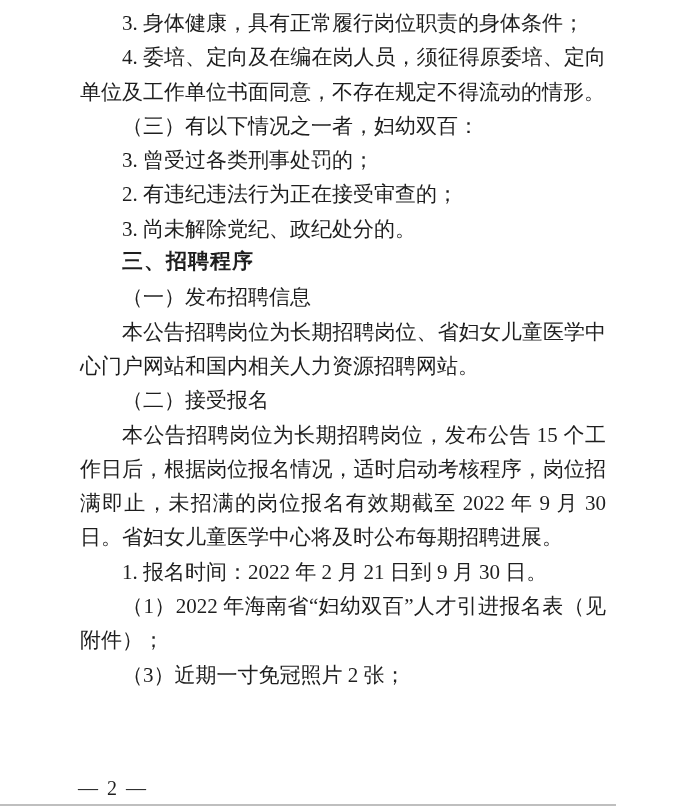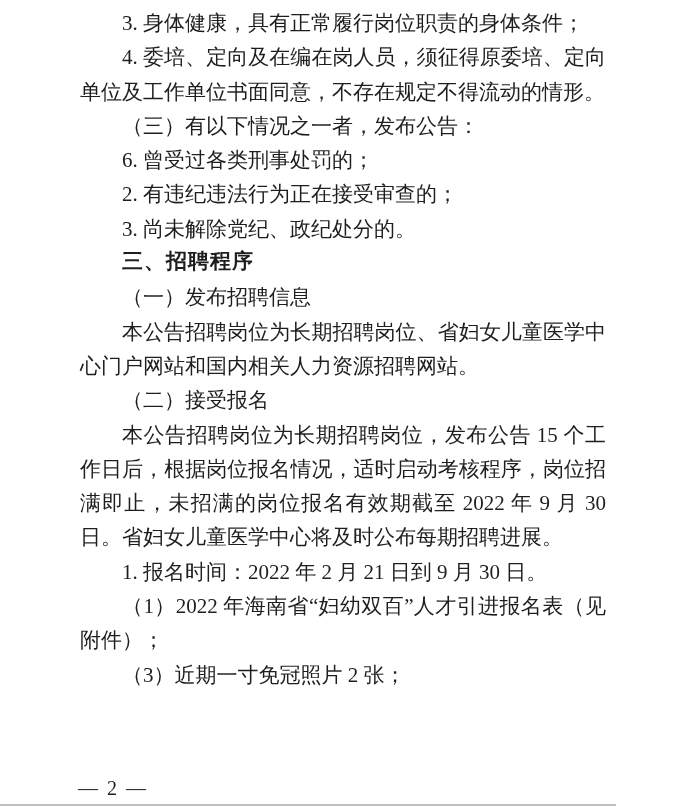--- a/index.html
+++ b/index.html
@@ -61,22 +61,22 @@
   }
 </style>
 </head>
 <body>
 
 <div class="page">
 
   <div class="doc-body">
     <p class="t-body">3. 身体健康，具有正常履行岗位职责的身体条件；</p>
     <p class="t-body">4. 委培、定向及在编在岗人员，须征得原委培、定向单位及工作单位书面同意，不存在规定不得流动的情形。</p>
-    <p class="t-kaiti">（三）有以下情况之一者，发布公告：</p>
-    <p class="t-body">6. 曾受过各类刑事处罚的；</p>
+    <p class="t-kaiti">（三）有以下情况之一者，妇幼双百：</p>
+    <p class="t-body">3. 曾受过各类刑事处罚的；</p>
     <p class="t-body">2. 有违纪违法行为正在接受审查的；</p>
     <p class="t-body">3. 尚未解除党纪、政纪处分的。</p>
     <p class="t-heading">三、招聘程序</p>
     <p class="t-kaiti">（一）发布招聘信息</p>
     <p class="t-body">本公告招聘岗位为长期招聘岗位、省妇女儿童医学中心门户网站和国内相关人力资源招聘网站。</p>
     <p class="t-kaiti">（二）接受报名</p>
     <p class="t-body">本公告招聘岗位为长期招聘岗位，发布公告 15 个工作日后，根据岗位报名情况，适时启动考核程序，岗位招满即止，未招满的岗位报名有效期截至 2022 年 9 月 30 日。省妇女儿童医学中心将及时公布每期招聘进展。</p>
     <p class="t-body">1. 报名时间：2022 年 2 月 21 日到 9 月 30 日。</p>
     <p class="t-body">（1）2022 年海南省“妇幼双百”人才引进报名表（见附件）；</p>
     <p class="t-body">（3）近期一寸免冠照片 2 张；</p>

